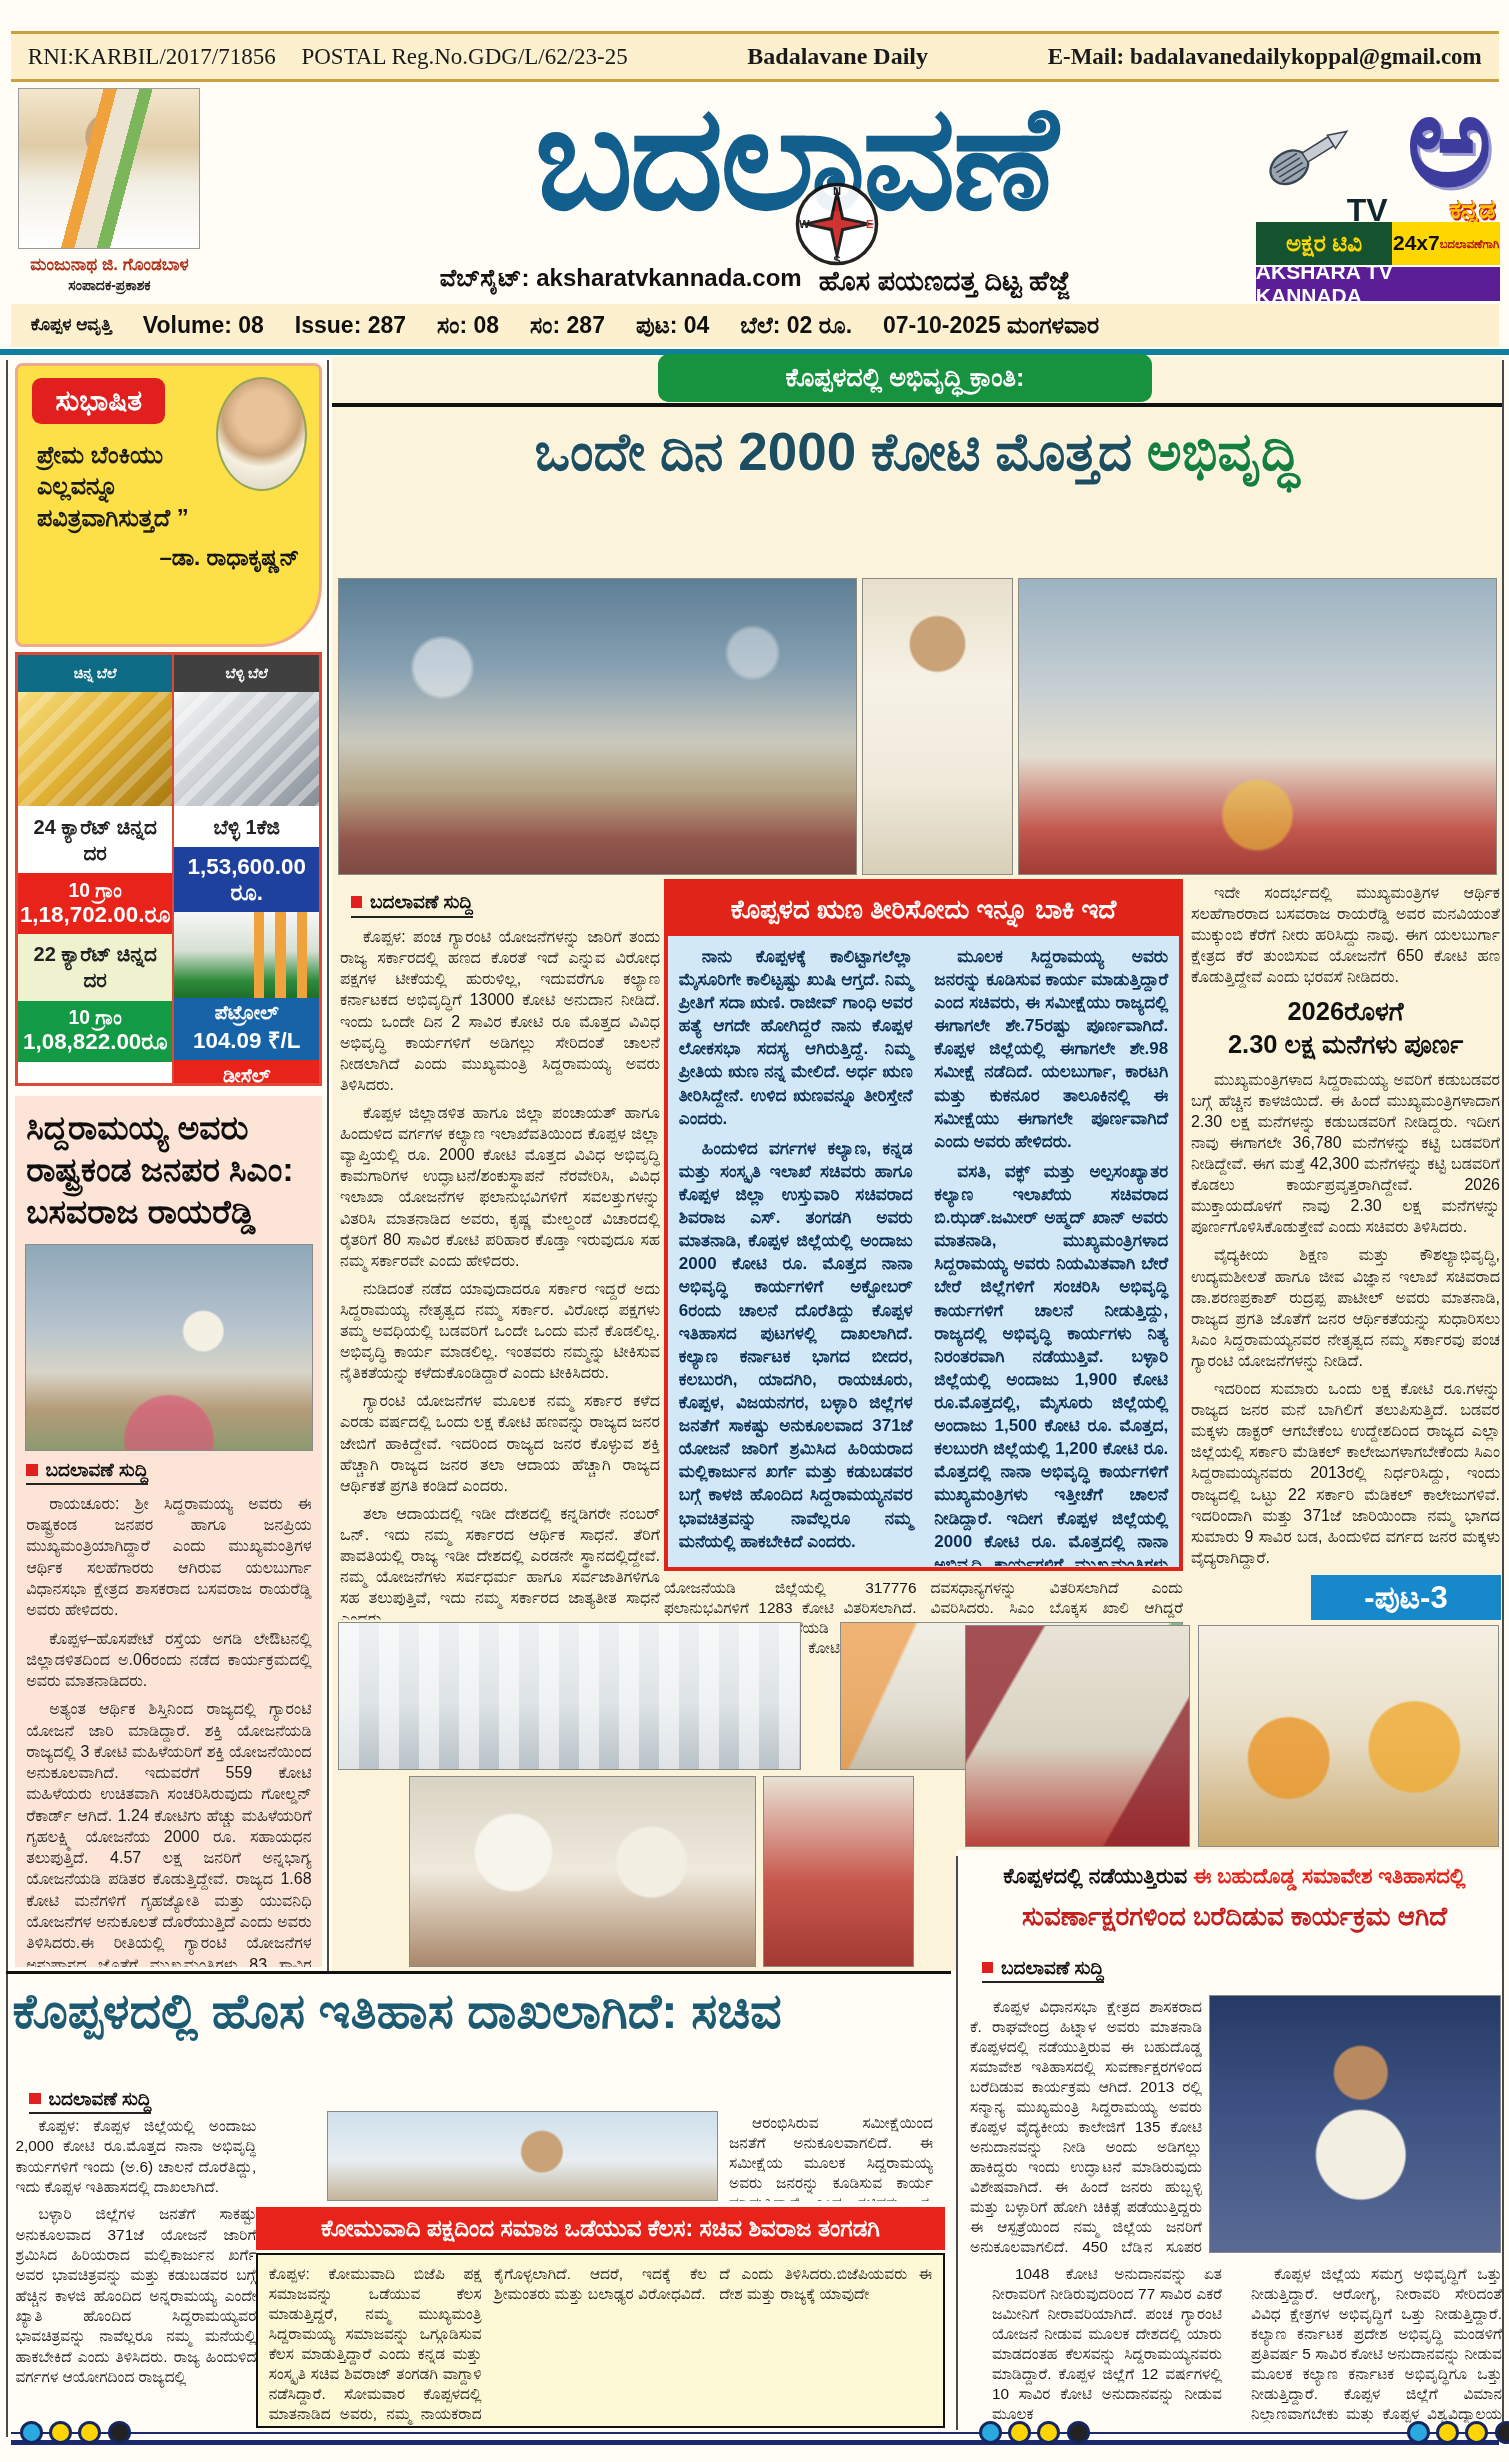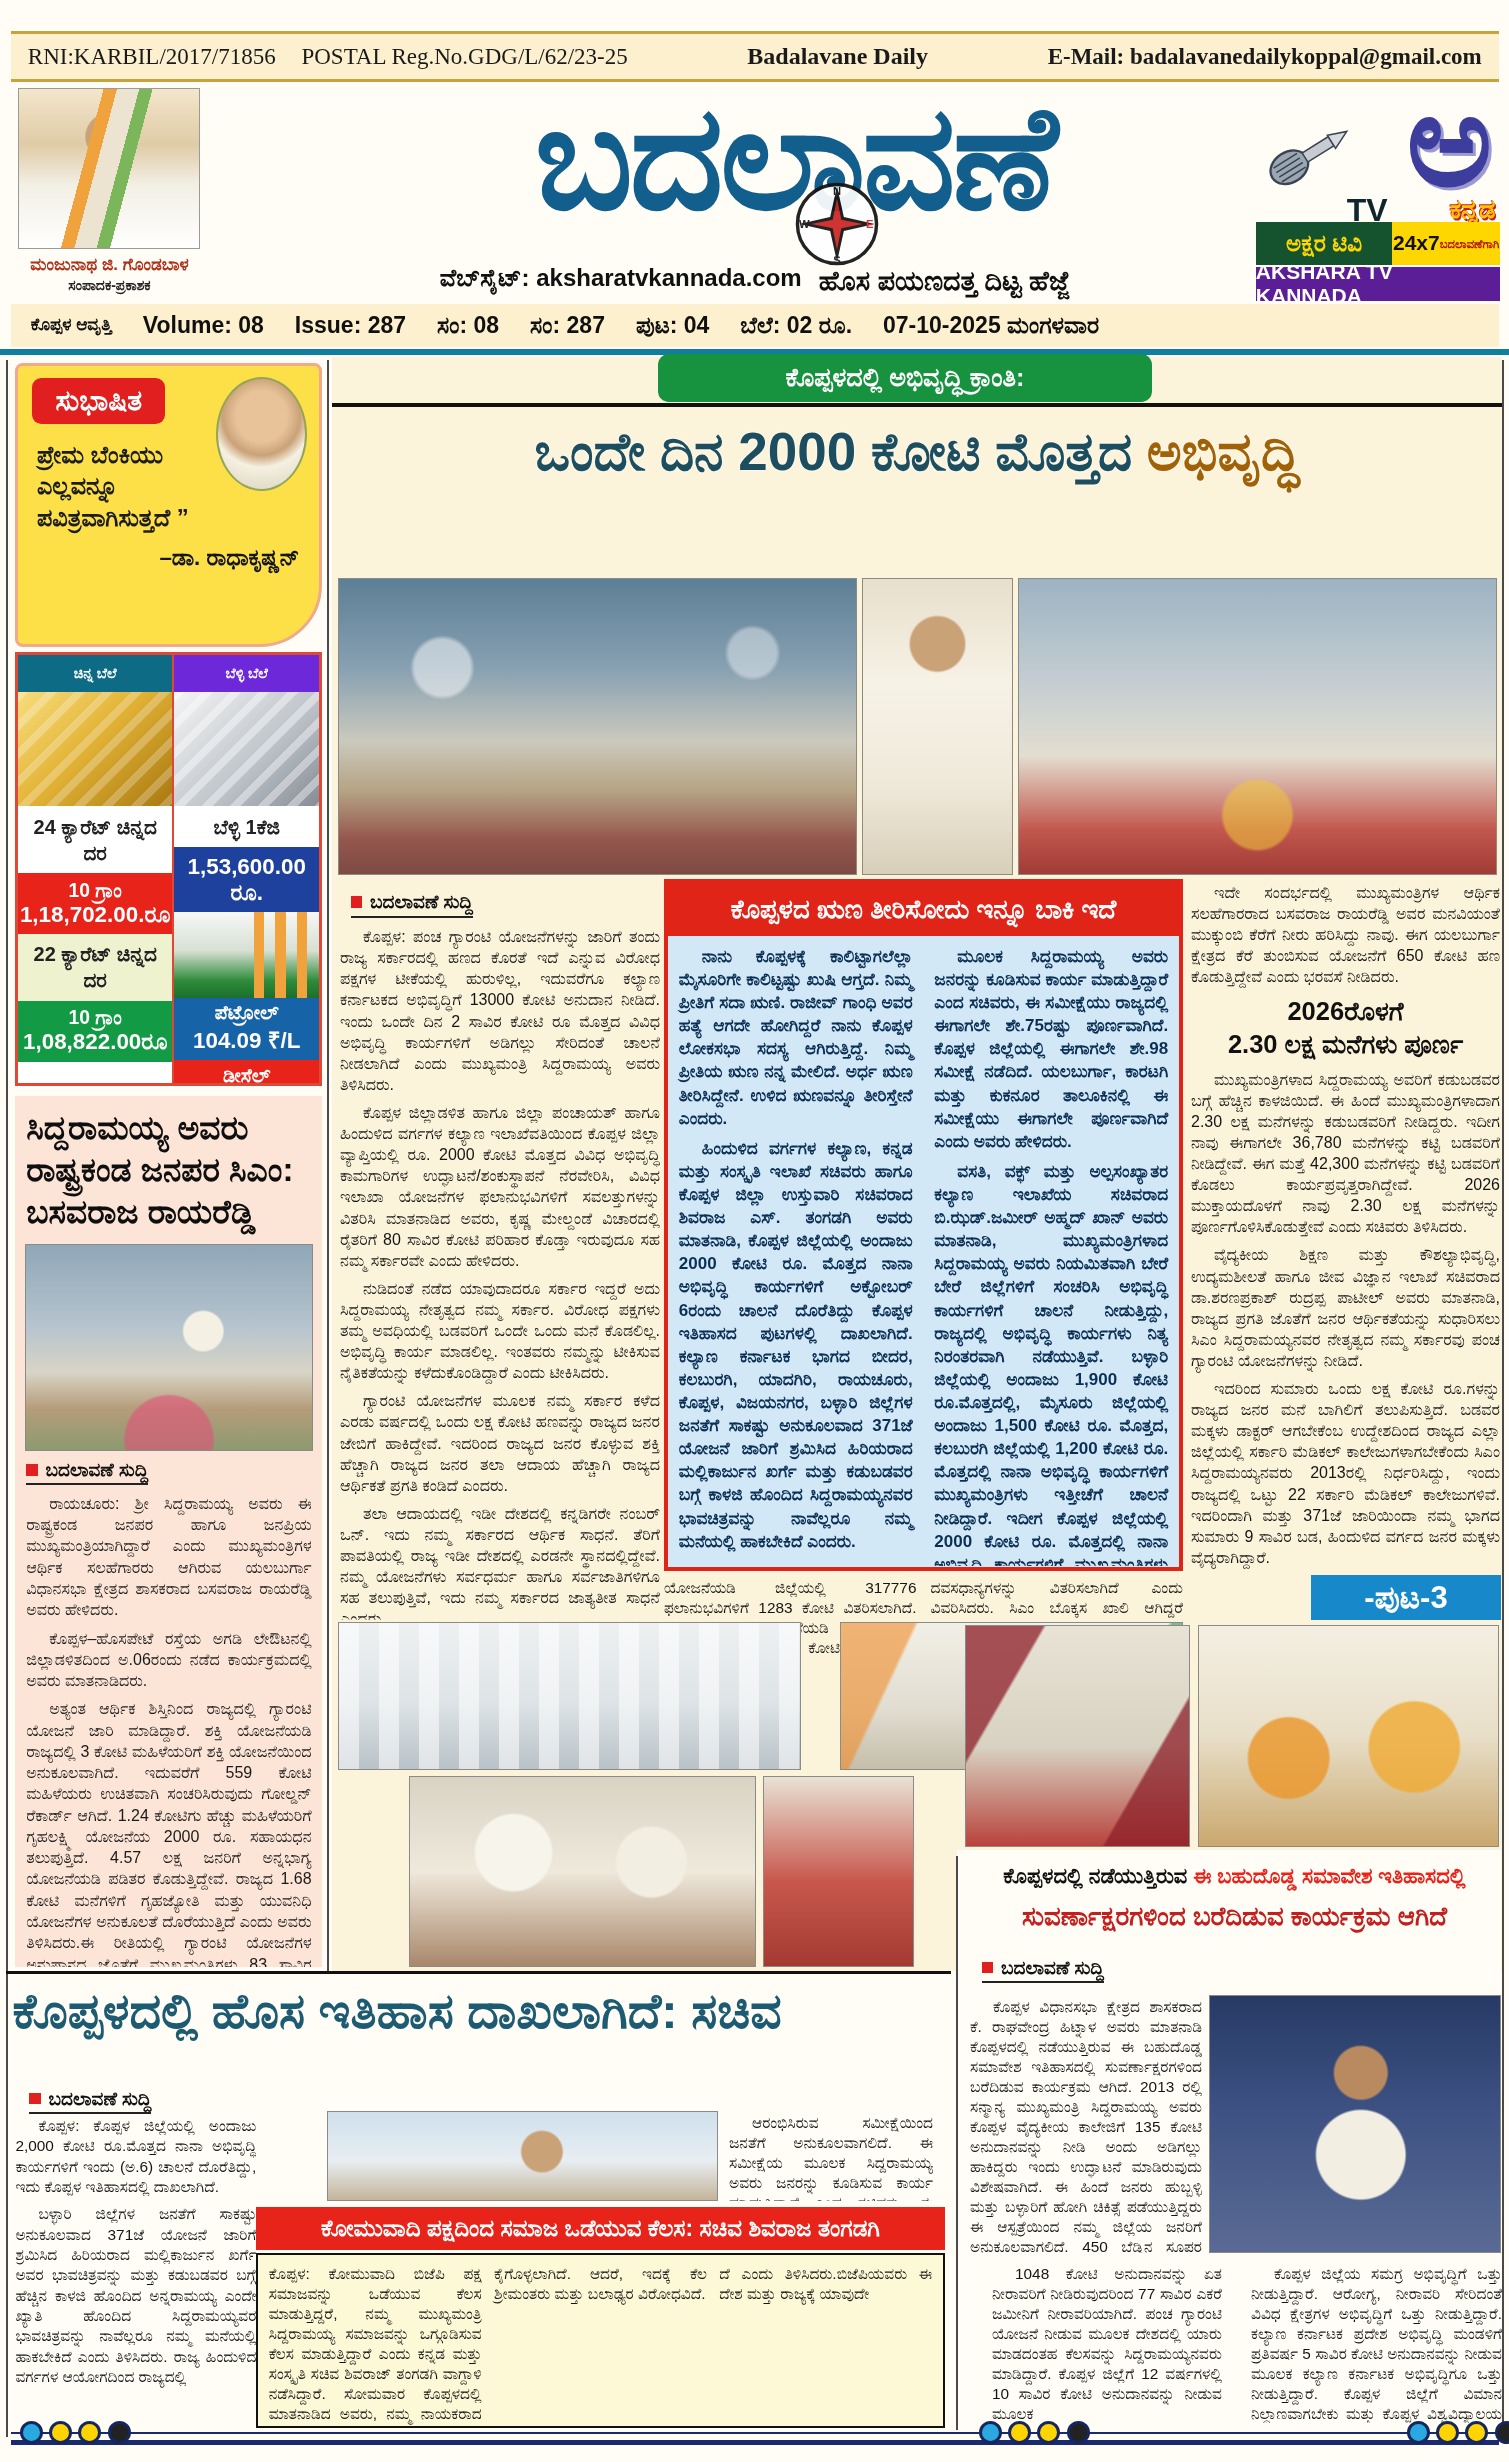--- a/index.html
+++ b/index.html
@@ -69,21 +69,21 @@
     background: radial-gradient(circle at 50% 34%, #e8c39a 0 30%, #caa278 46%, #f5f0e0 60%, #d8d2be 100%); }
   .subh-quote { margin:15.4px 108px 0 18.5px; font-size:24px; font-weight:700; line-height:1.3; color:#1c1c1c; }
   .subh-attrib { text-align:right; margin:12.4px 20px 0 0; font-size:22.4px; font-weight:800; color:#151515; }
 
   .rates { position:absolute; left:15.4px; top:652px; width:307px; height:434px; border:3.9px solid #de4837;
     display:flex; background:#fff; overflow:hidden; }
   .rate-col { flex:1; display:flex; flex-direction:column; }
   .rate-col.gold { border-right:2.3px solid #de4837; }
   .r-head { height:37px; display:flex; align-items:center; justify-content:center; color:#fff; font-weight:800; font-size:14px; flex:none; }
   .gold .r-head { background:#0e6b85; }
-  .silver .r-head { background:#6d28d9; }
+  .silver .r-head { background:#404040; }
   .ph-gold { height:114px; flex:none;
     background: repeating-linear-gradient(135deg, rgba(255,255,255,.25) 0 7.7px, rgba(0,0,0,0) 7.7px 20px),
       linear-gradient(135deg,#f7dd7d 0%,#e3b437 45%,#a8780f 100%); }
   .ph-silver { height:114px; flex:none;
     background: repeating-linear-gradient(135deg, rgba(255,255,255,.4) 0 7.7px, rgba(0,0,0,0) 7.7px 20px),
       linear-gradient(135deg,#f4f4f4 0%,#c2c7cd 55%,#858c94 100%); }
   .r-label { text-align:center; font-size:20px; font-weight:700; padding:7.7px 3.1px; color:#222; line-height:1.3; }
   .lab22 { background:#eef2cf; }
   .r-price { text-align:center; color:#fff; font-weight:800; padding:6.2px 1.5px; }
   .r-price .u { display:block; font-size:19.3px; }
@@ -111,21 +111,21 @@
   .bl-sq { width:11.6px; height:11.6px; background:#e11f1f; flex:none; }
   .para { text-align:justify; text-indent:23px; margin:0 0 7px; }
   .sa-body { padding:0 10.8px; font-size:16px; line-height:1.33; color:#1a1a1a; }
 
   
   .main-top-rule { position:absolute; left:332px; top:403px; width:1170px; height:3.9px; background:#111; }
   .kicker { position:absolute; left:658px; top:354px; width:494px; height:48px; background:#17923f;
     border-radius:10.8px; color:#fff; font-weight:800; font-size:25.5px; display:flex; align-items:center; justify-content:center; z-index:3; }
   .hl1 { position:absolute; left:338px; top:420px; width:1158px; text-align:center; font-size:53px;
     font-weight:800; line-height:1.2; color:#1d4e5f; text-shadow:0 0 3.1px #fff; }
-  .hl1 .red { color:#a16207;margin-top:32px; }
+  .hl1 .red { color:#15803d;margin-top:32px; }
   .hl2 { position:absolute; left:338px; top:497px; width:1158px; text-align:center; font-size:54px;
     font-weight:800; color:#e8231a; text-shadow:0 0 3.1px #fff; }
 
   .ph { position:absolute; border:0.8px solid #8a8a8a; }
   .ph-a { left:338px; top:578px; width:519px; height:297px;
     background: radial-gradient(circle at 20% 30%, rgba(255,255,255,.5) 0 6%, rgba(0,0,0,0) 7%),
       radial-gradient(circle at 80% 25%, rgba(255,255,255,.4) 0 5%, rgba(0,0,0,0) 6%),
       linear-gradient(180deg,#5d7f95 0%,#87a0b2 30%,#cbc9bd 55%,#b5a383 72%,#95574e 88%,#7d4a42 100%); }
   .ph-b { left:862px; top:578px; width:151px; height:297px;
     background: radial-gradient(circle at 50% 22%, #caa278 0 11%, rgba(0,0,0,0) 12%),

